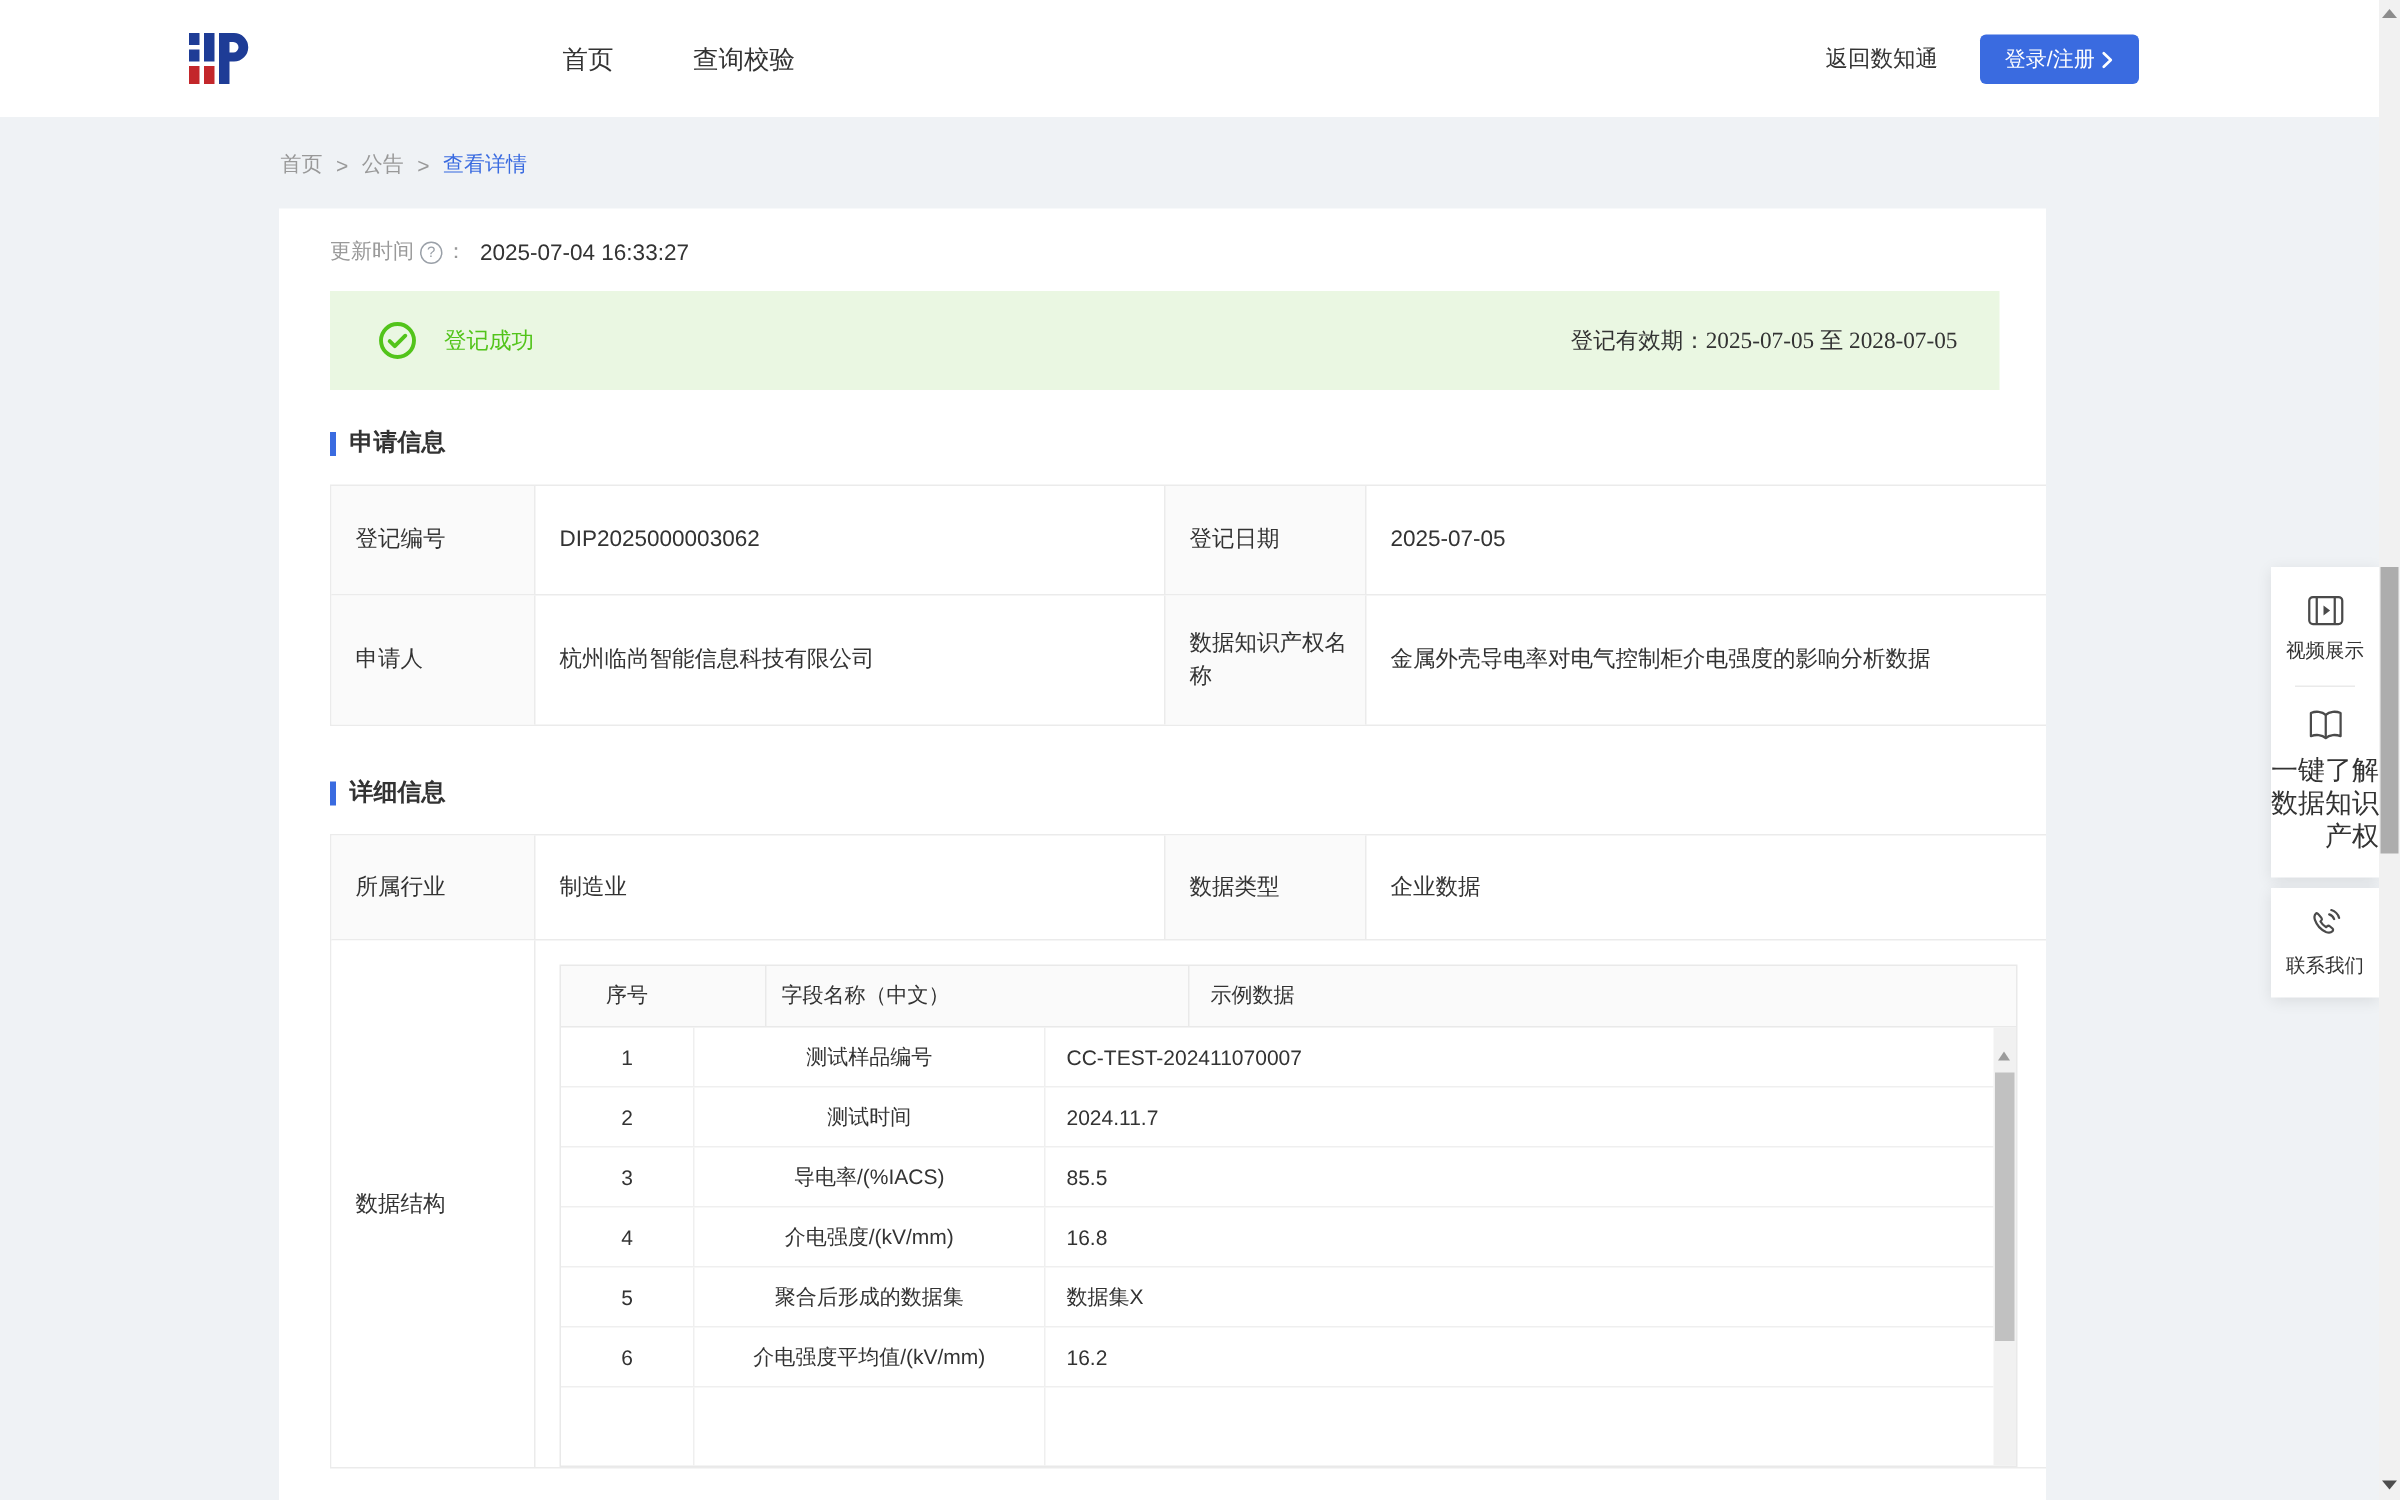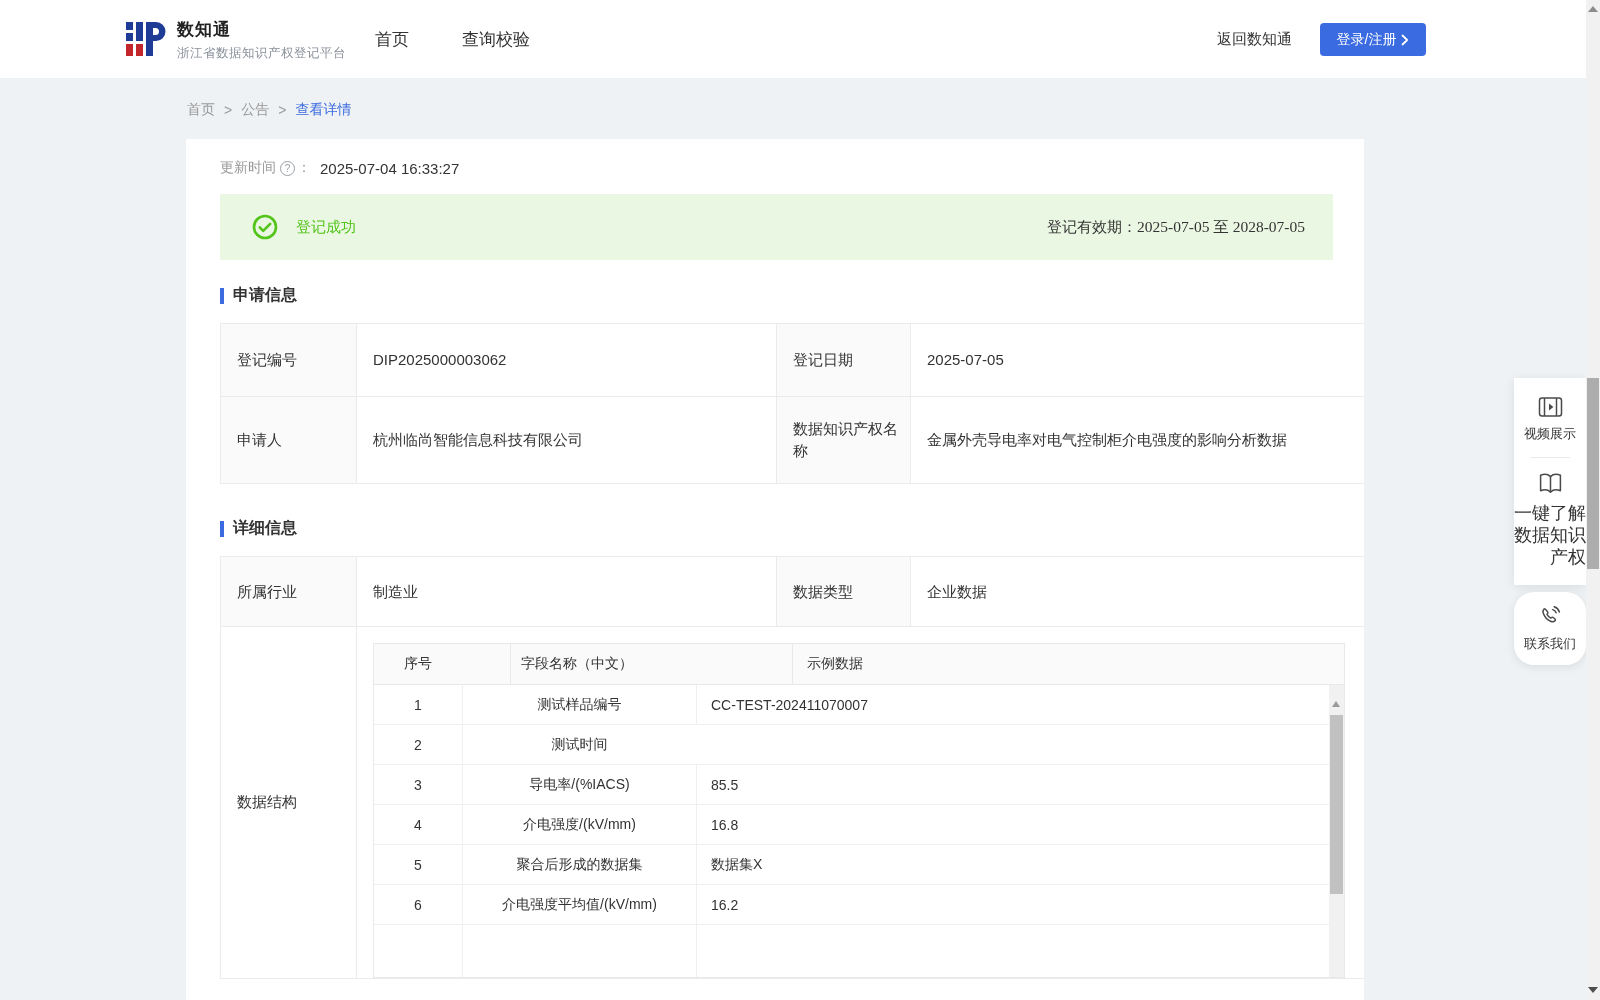--- a/index.html
+++ b/index.html
@@ -85,21 +85,21 @@
 
   .inner-scrollbar { position:absolute; right:0; top:41px; width:15px; height:294px; background:#F1F1F1; }
   .inner-scroll-up { position:absolute; top:16px; left:3px; width:0; height:0; cursor:pointer;
     border-left:4.5px solid transparent; border-right:4.5px solid transparent; border-bottom:6px solid #9B9B9B; }
   .inner-scroll-thumb { position:absolute; left:1px; top:30px; width:13px; height:179px; background:#C1C1C1; cursor:pointer; }
 
   
   .float-card { position:absolute; left:1514px; width:72px; background:#fff;
     box-shadow:0 2px 10px rgba(0,0,0,0.09); display:flex; flex-direction:column; align-items:center; }
   .float-card-1 { top:378px; padding:18px 0 17px; }
-  .float-card-2 { top:592px; padding:12px 0 12px;border-radius:20px; }
+  .float-card-2 { top:592px; padding:12px 0 12px; }
   .float-item { display:flex; flex-direction:column; align-items:center; cursor:pointer; }
   .float-label { font-size:13px; color:#333; margin-top:7px; }
   .float-divider { width:40px; height:1px; background:#EAEAEA; margin:14px 0 13px; }
   .guide-lines { margin-top:6px; text-align:right; font-size:18px; color:#333; line-height:22px;font-family:Liberation Serif, serif; }
 
   
   .page-scrollbar { position:absolute; right:0; top:0; width:14px; height:1000px; background:#F1F1F1; z-index:20; }
   .ps-up { position:absolute; top:6px; left:2px; width:0; height:0; cursor:pointer;
     border-left:5px solid transparent; border-right:5px solid transparent; border-bottom:6px solid #8C8C8C; }
   .ps-thumb { position:absolute; left:1px; top:378px; width:12px; height:191px; background:#ADADAD; cursor:pointer; }
@@ -113,24 +113,20 @@
   <div class="logo">
     <span>
       <svg width="40" height="46" viewBox="0 0 40 46">
         <rect x="0" y="7" width="7" height="8" fill="#1E3C96"></rect>
         <rect x="0" y="18" width="7" height="8" fill="#1E3C96"></rect>
         <rect x="0" y="29" width="7" height="12" fill="#C3272B"></rect>
         <rect x="10" y="7" width="7" height="19" fill="#1E3C96"></rect>
         <rect x="10" y="29" width="7" height="12" fill="#C3272B"></rect>
         <path fill-rule="evenodd" fill="#1E3C96" d="M20 7 h10 a9.5 9.5 0 0 1 0 19 h-3 v15 h-7 Z M27 13 v7 h2.5 a3.5 3.5 0 0 0 0 -7 Z"></path>
       </svg>
-    </span>
-    <span>
-      <div class="brand-title">数知通</div>
-      <div class="brand-subtitle">浙江省数据知识产权登记平台</div>
     </span>
   </div>
   <div class="nav-item nav-home">首页</div>
   <div class="nav-item nav-verify">查询校验</div>
   <div class="back-link">返回数知通</div>
   <button class="login-btn">
     <span>登录/注册</span>
     <span style="display:inline-flex;">
       <svg width="8" height="12" viewBox="0 0 8 12">
           <path d="M1.5 1.5 L6.2 6 L1.5 10.5" stroke="#fff" stroke-width="1.8" fill="none" stroke-linecap="round" stroke-linejoin="round"></path>
@@ -213,20 +209,21 @@
           </div>
           <div class="inner-body">
             <div class="inner-row">
               <div class="ic ic-1">1</div>
               <div class="ic ic-2">测试样品编号</div>
               <div class="ic ic-3">CC-TEST-202411070007</div>
             </div>
             <div class="inner-row">
               <div class="ic ic-1">2</div>
               <div class="ic ic-2">测试时间</div>
+              <div class="ic ic-3">2024.11.7</div>
             </div>
             <div class="inner-row">
               <div class="ic ic-1">3</div>
               <div class="ic ic-2">导电率/(%IACS)</div>
               <div class="ic ic-3">85.5</div>
             </div>
             <div class="inner-row">
               <div class="ic ic-1">4</div>
               <div class="ic ic-2">介电强度/(kV/mm)</div>
               <div class="ic ic-3">16.8</div>

